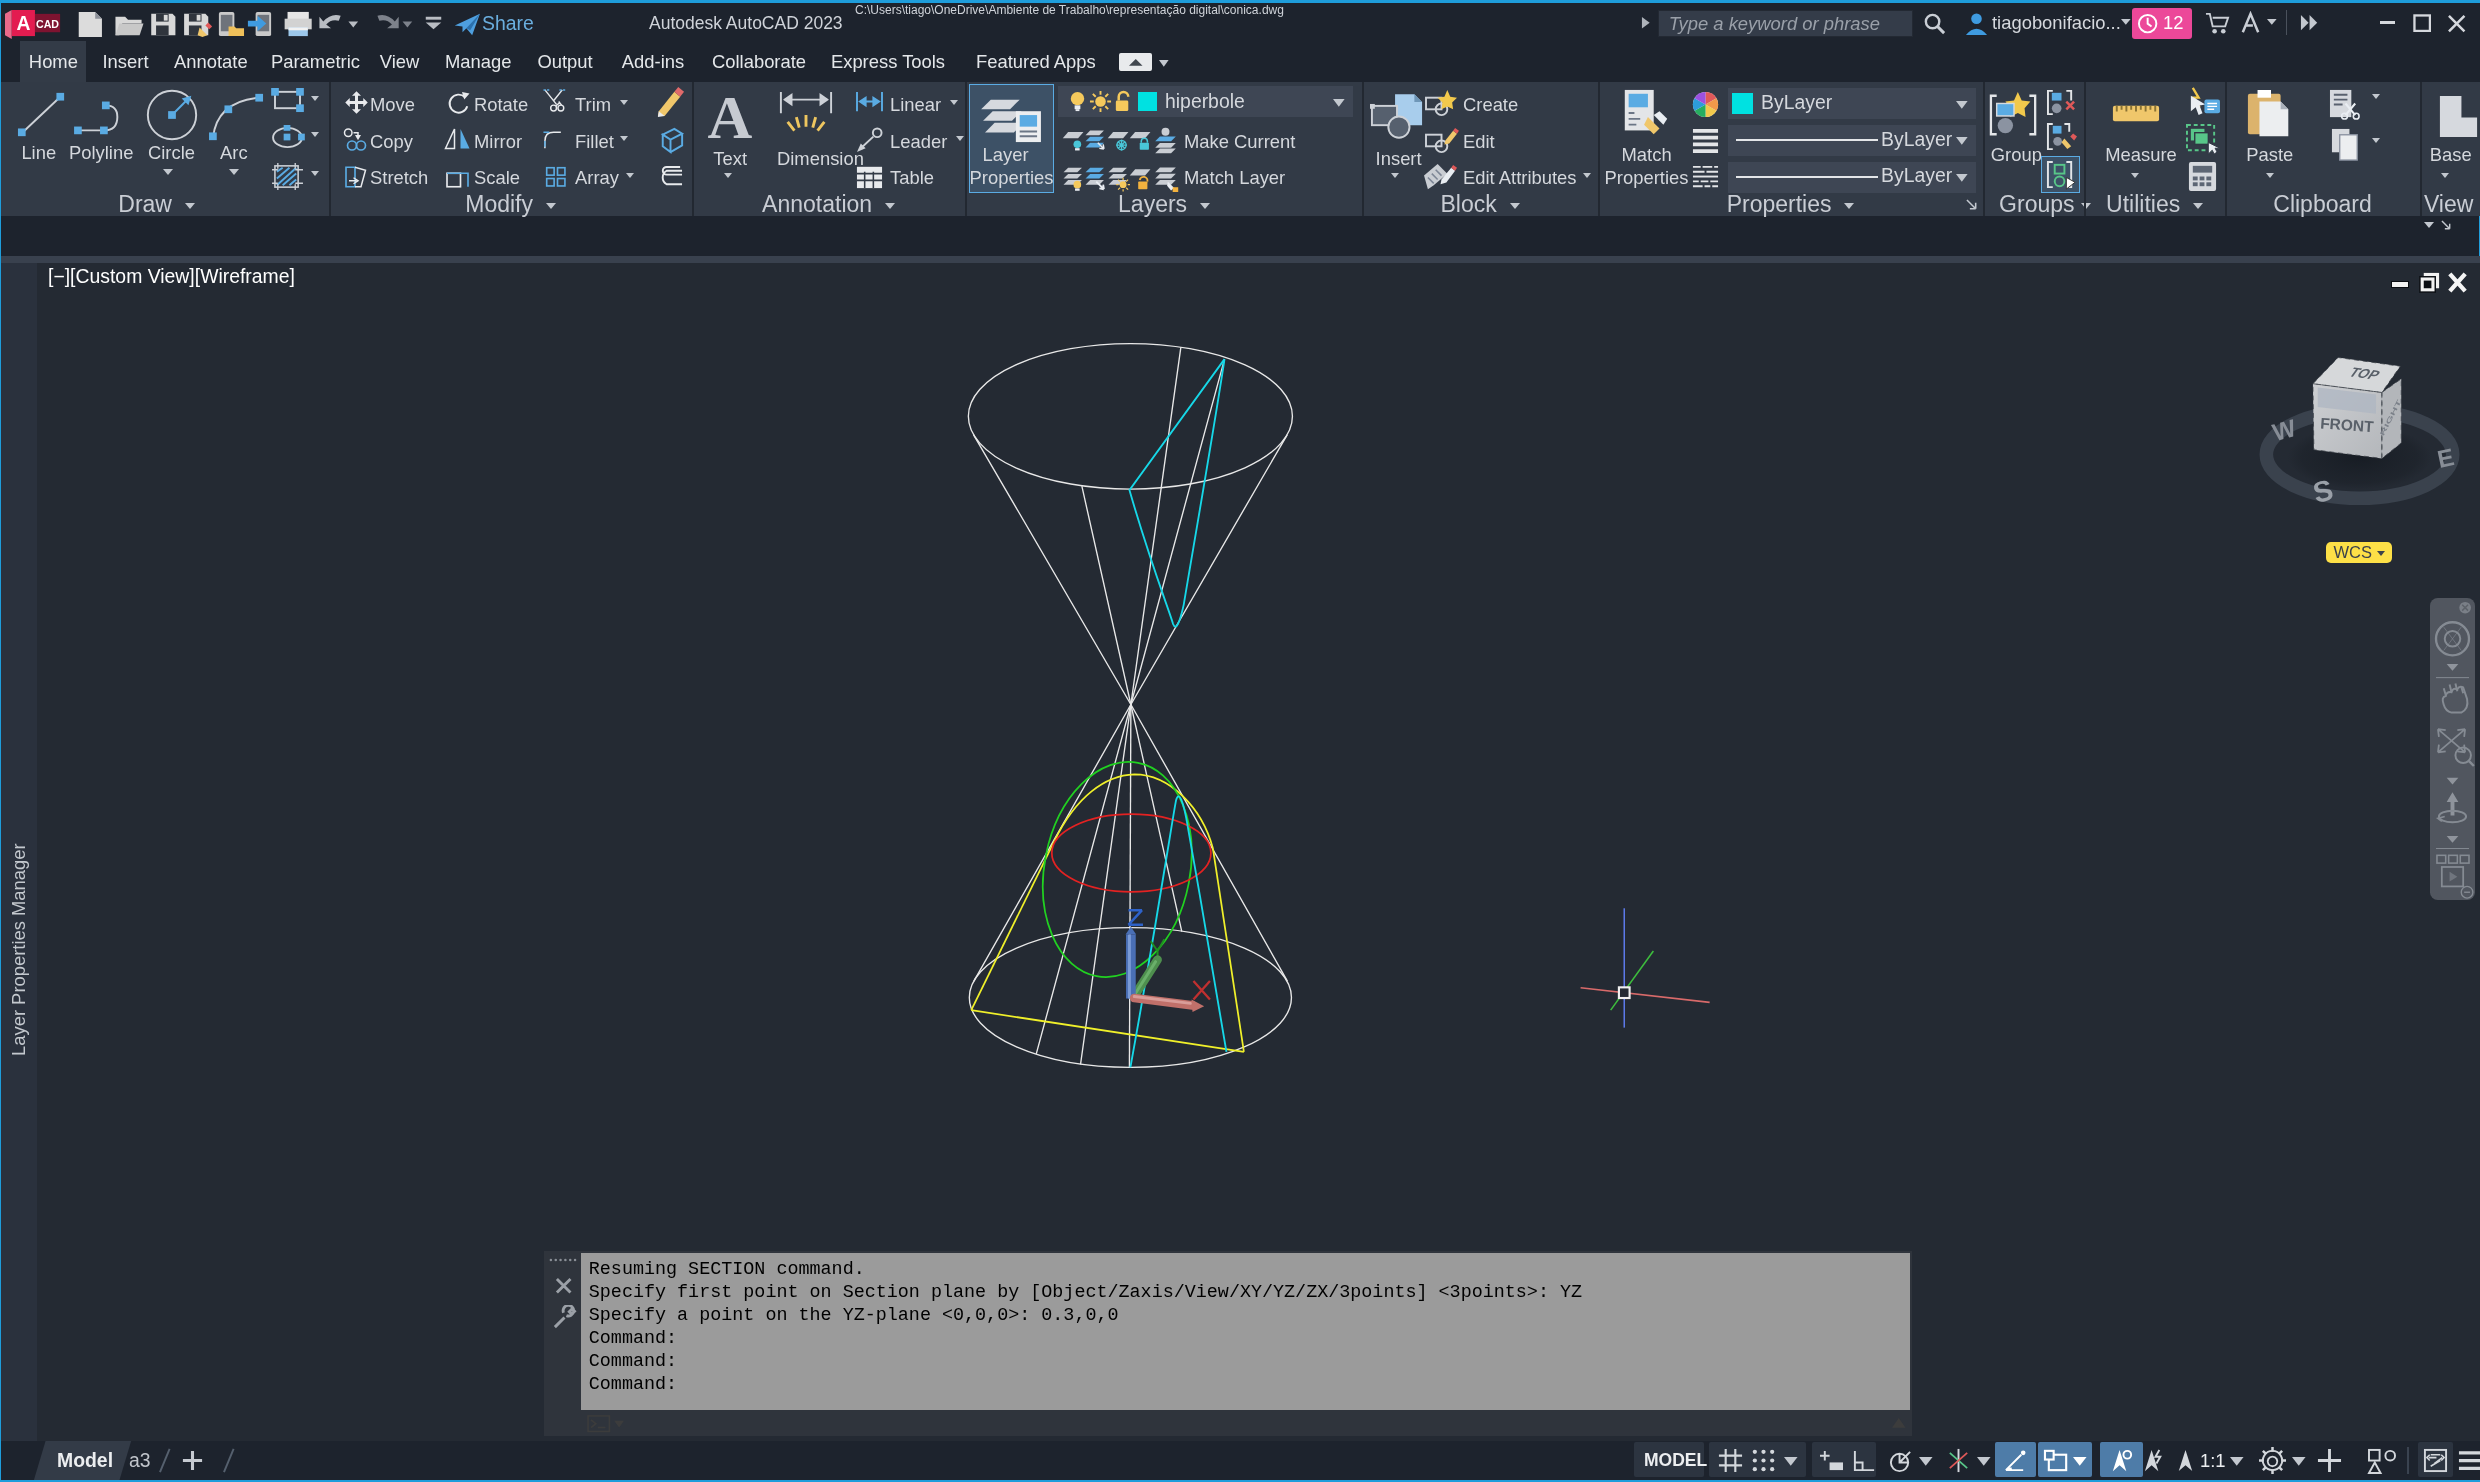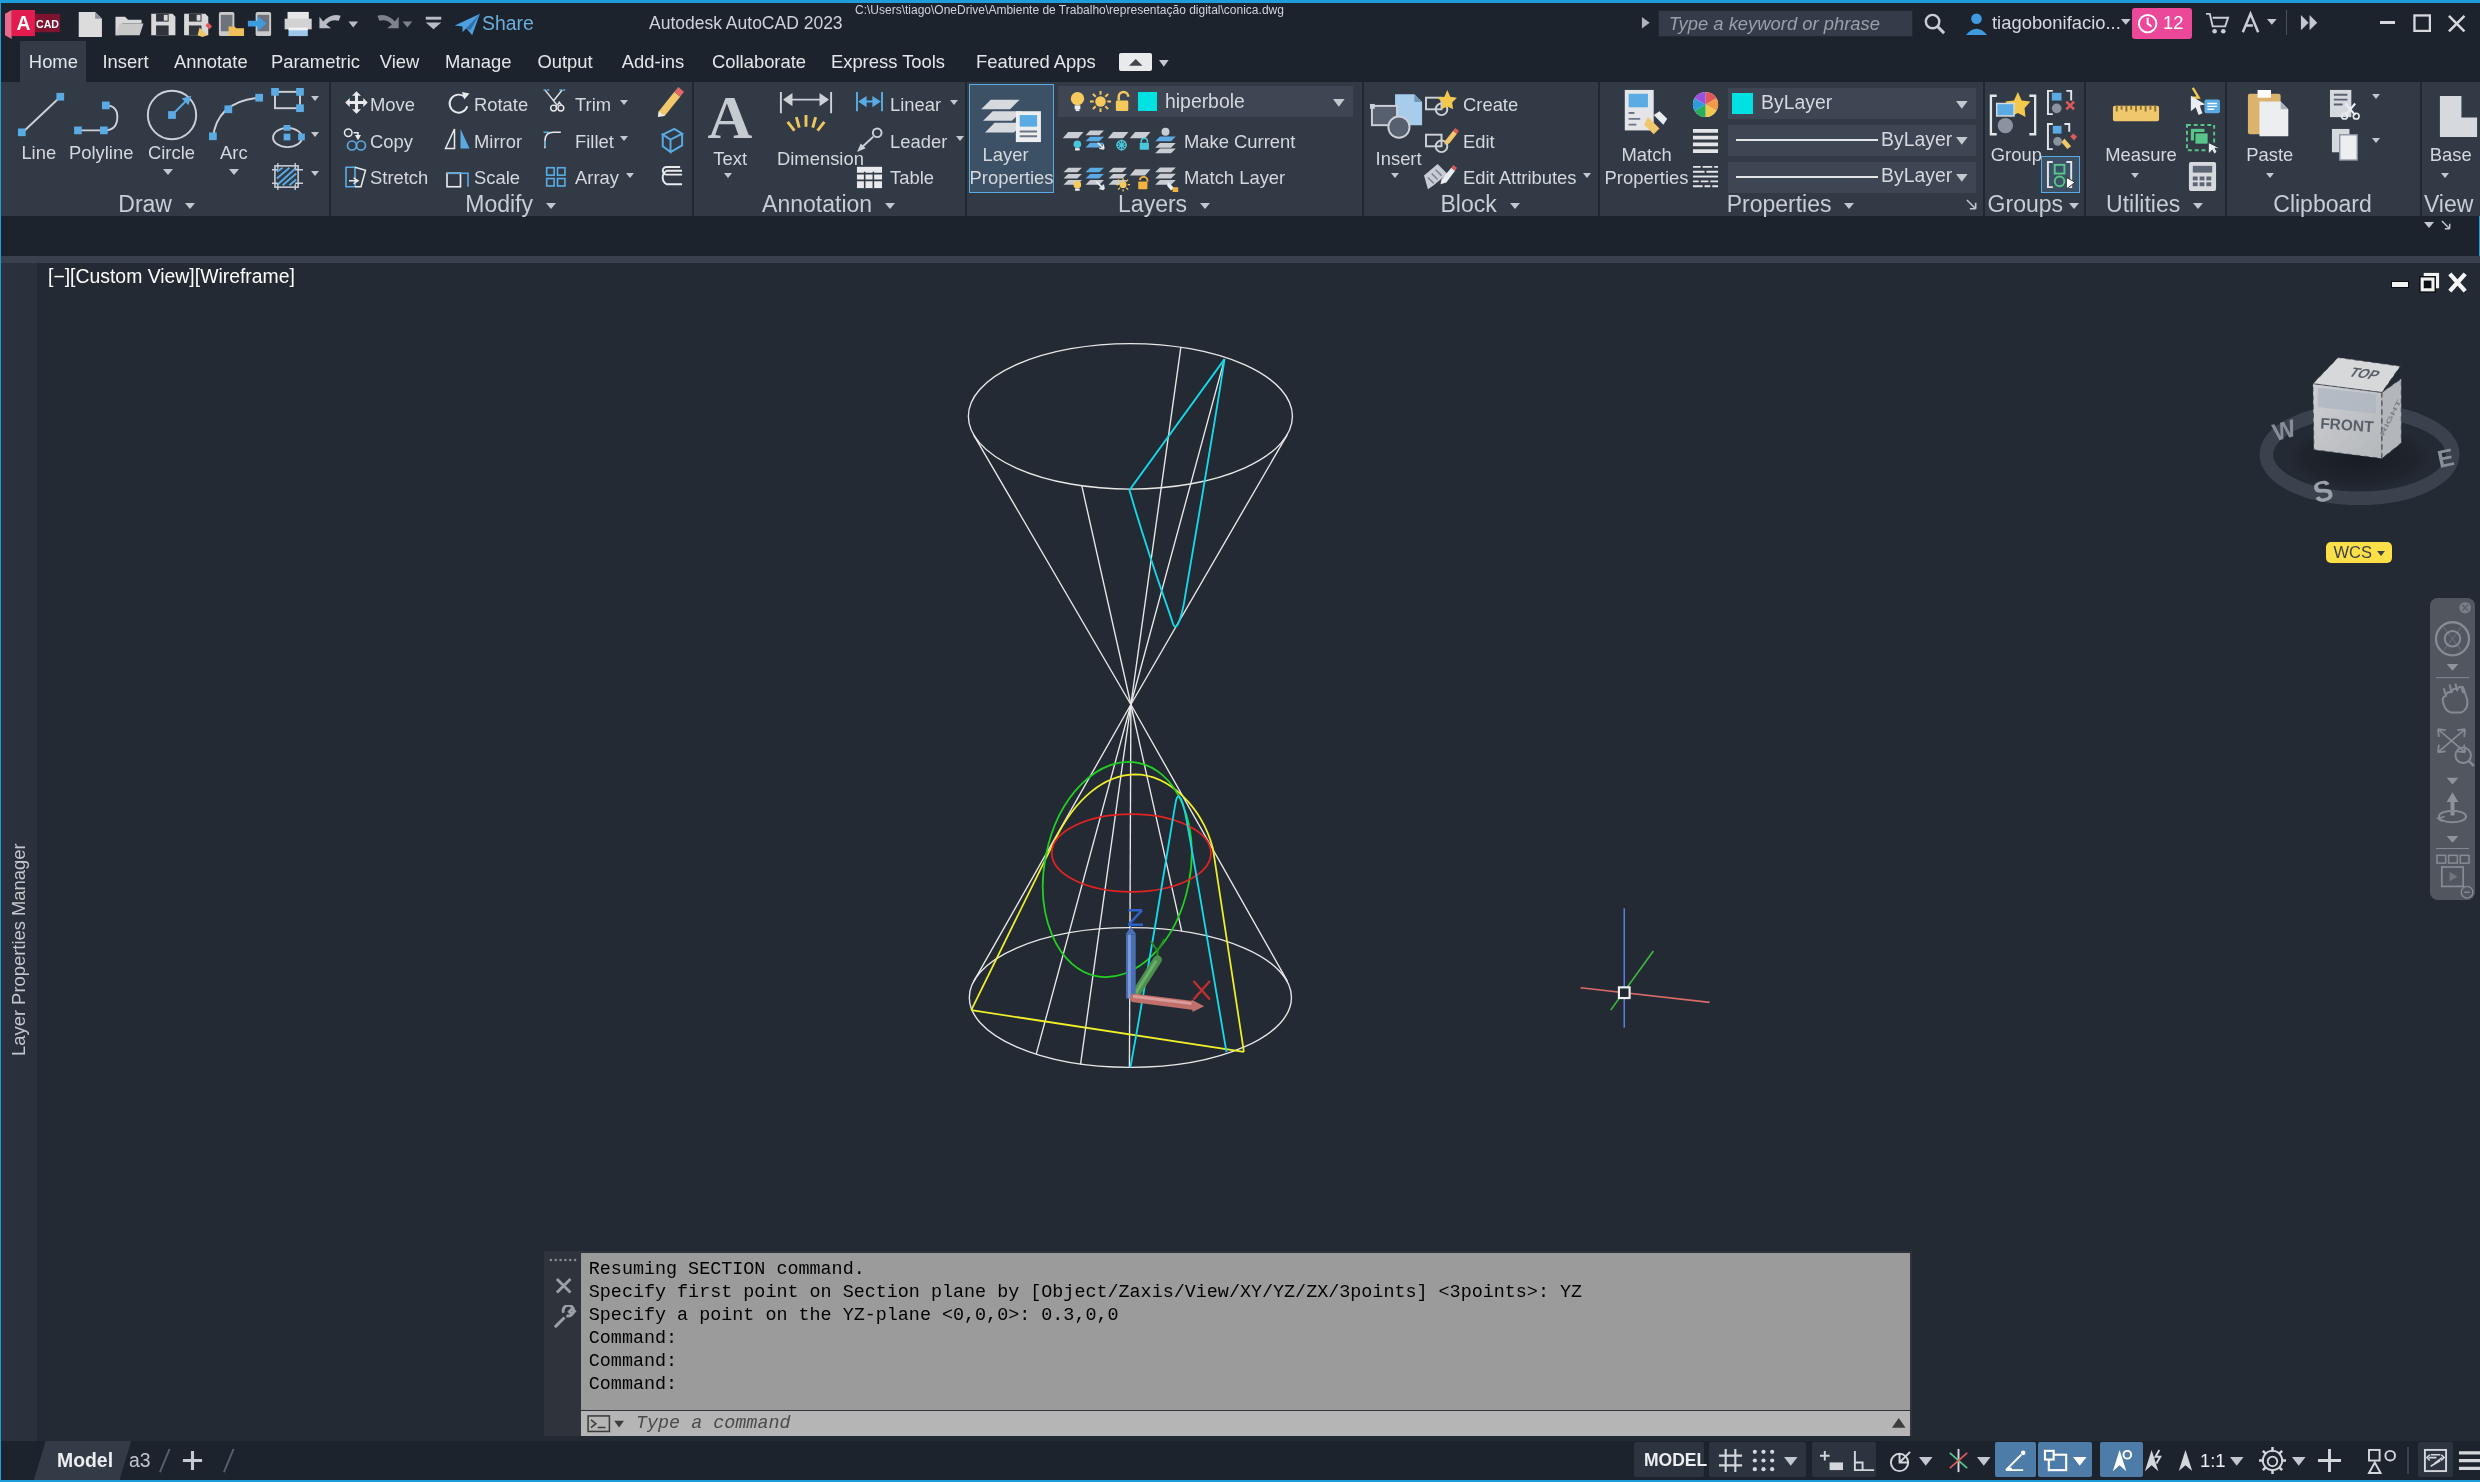--- a/index.html
+++ b/index.html
@@ -565,21 +565,21 @@
           <path d="M20 18 l7 8 -4 3 -6 -7 z" fill="#f0c76b"></path>
           <path d="M26 16 l4 4 3 -4 -4 -3 z" fill="#e05959"></path>
         </svg>
       <div class="abs" style="left:58px;top:74px;width:39px;height:37px;background:#3d5166;border:1.9px solid #5aabe3"></div>
       <svg class="abs" style="left:62px;top:78px" width="33" height="31" viewBox="0 0 34 32">
           <path d="M8 2 h-5 v26 h5 M22 2 h5 v26 h-5" fill="none" stroke="#e3e5e8" stroke-width="2"></path>
           <rect x="10" y="5" width="10" height="9" fill="none" stroke="#58c689" stroke-width="2"></rect>
           <circle cx="15" cy="22" r="5" fill="none" stroke="#58c689" stroke-width="2"></circle>
           <path d="M22 18 l0 12 9 -7 z" fill="#fff" stroke="#333"></path>
         </svg>
-      <div class="plabel" style="left:0;width:101px">Groups&nbsp;<span class="caret"></span></div>
+      <div class="plabel" style="left:0;width:124px">Groups&nbsp;<span class="caret"></span></div>
     </div>
     <div class="psep" style="left:2083px"></div>
 
     <div class="panel" style="left:2083px;width:141px">
       <svg class="abs" style="left:27px;top:17.5px" width="50" height="27" viewBox="0 0 52 28">
           <rect x="2" y="6" width="48" height="16" rx="2" fill="#f0c76b"></rect>
           <path d="M6 6 v6 M11 6 v4 M16 6 v6 M21 6 v4 M26 6 v6 M31 6 v4 M36 6 v6 M41 6 v4 M46 6 v6" stroke="#8a7334" stroke-width="2"></path>
         </svg>
       <div class="it" style="left:21.3px;top:62px">Measure</div>
       <div class="caret sm abs" style="left:47px;top:91px"></div>
@@ -774,21 +774,20 @@
           <line x1="35" y1="303" x2="41" y2="303" stroke-width="1.4"></line>
       </g>
     </svg>
   </div>
   <div id="leftstrip"></div>
   <div id="lstext">
       <span>Layer Properties Manager</span>
     </div>
   <div id="cmdwin">
     <div id="cmdtext">Resuming SECTION command.<br>Specify first point on Section plane by [Object/Zaxis/View/XY/YZ/ZX/3points] &lt;3points&gt;: YZ<br>Specify a point on the YZ-plane &lt;0,0,0&gt;: 0.3,0,0<br>Command:<br>Command:<br>Command:</div>
-    <div id="cmdinput"><span style="margin-left:55px">Type a command</span></div>
     <svg class="abs" style="left:3.9px;top:5.8px" width="29" height="9.7" viewBox="0 0 30 10">
         <g fill="#8a8f96">
           <circle cx="3" cy="3" r="1.3"></circle>
           <circle cx="8" cy="3" r="1.3"></circle>
           <circle cx="13" cy="3" r="1.3"></circle>
           <circle cx="18" cy="3" r="1.3"></circle>
           <circle cx="23" cy="3" r="1.3"></circle>
           <circle cx="28" cy="3" r="1.3"></circle>
         </g>
       </svg>

